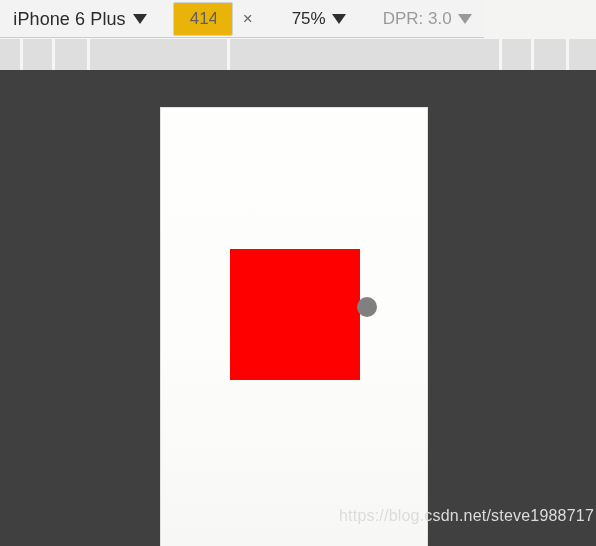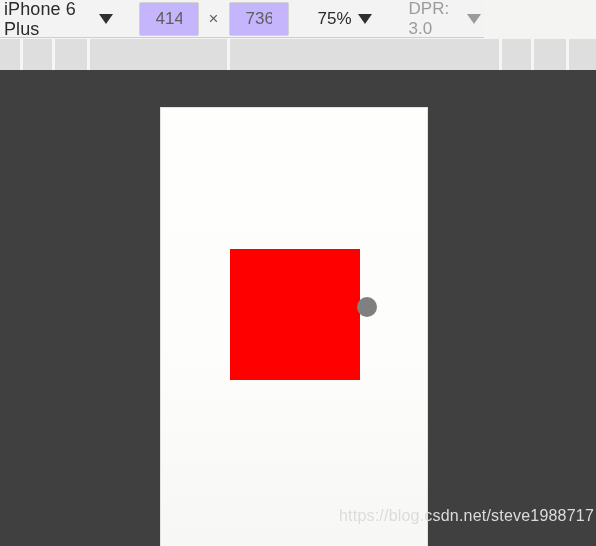--- a/index.html
+++ b/index.html
@@ -69,21 +69,21 @@
   .caret.muted {
     border-top-color: #9a9a9a;
   }
 
   .dim-field {
     width: 60px;
     height: 25px;
     margin: 0 0 0 0;
     border: 1px solid #d2d2d2;
     border-radius: 2px;
-    background: #c4b5fd;
+    background: #eab308;
     color: #5f5f5f;
     font-family: "Liberation Sans", sans-serif;
     font-size: 17px;
     text-align: center;
     box-sizing: border-box;
     outline: none;
     padding: 16px;
   }
 
   .times {
@@ -220,21 +220,20 @@
 
       <div class="device-select">
         <span class="label">iPhone 6 Plus</span>
         <span class="caret"></span>
       </div>
 
       <input class="dim-field" type="text" style="margin-left: 22px;" value="414">
 
       <span class="times">×</span>
 
-      <input class="dim-field" type="text" value="736" style="">
 
       <div class="zoom-select">
         <span class="label">75%</span>
         <span class="caret"></span>
       </div>
 
       <div class="dpr-select">
         <span class="label">DPR: 3.0</span>
         <span class="caret muted"></span>
       </div>

